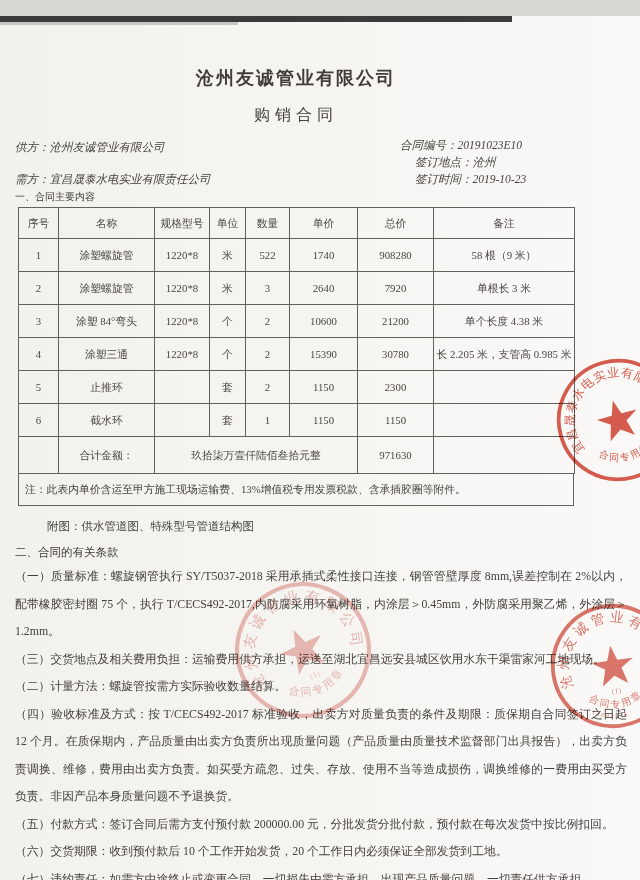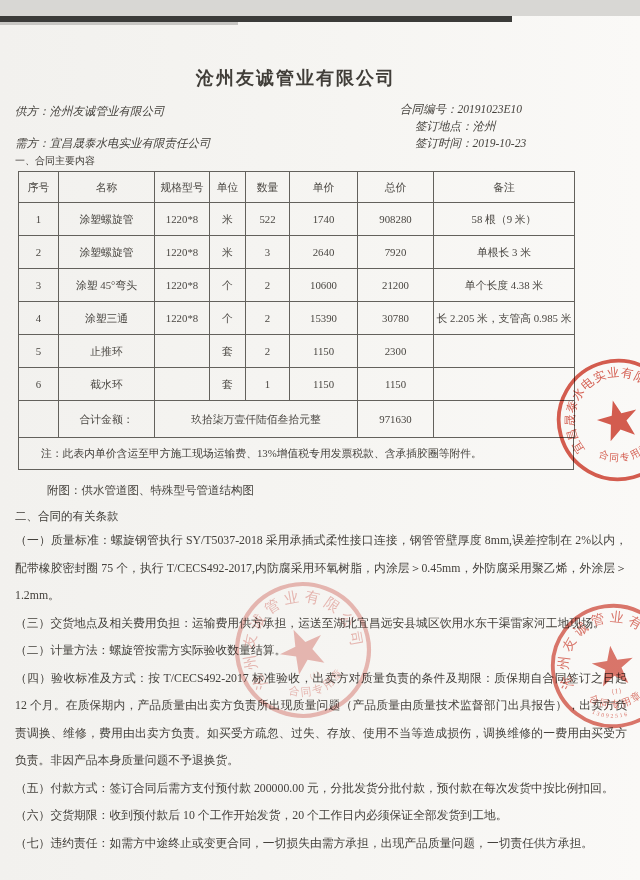--- a/index.html
+++ b/index.html
@@ -35,41 +35,42 @@
   table.items td,table.items th{
     border:1px solid #63615c;text-align:center;vertical-align:middle;
     padding:0 2px;font-weight:normal;line-height:1.3;overflow:hidden;
   }
   tr.hdr{height:31px;}
   tr.item{height:33px;}
   tr.total{height:37px;}
   .note-box{
     margin:-1px 0 0 18px;width:556px;box-sizing:border-box;height:33px;
     border:1px solid #63615c;display:flex;align-items:center;
-    padding:0 22px;font-size:10.8px;color:#454步23d;color:#45423d;
+    padding:0 6px;font-size:10.8px;color:#454步23d;color:#45423d;
   }
   .attach-line{margin:13px 0 0 15px;font-size:11.5px;padding-left:32px;}
   .section2-title{margin:11px 0 0 15px;font-size:11.5px;color:#403d38;}
   .clauses{margin:3px 13px 0 15px;font-size:11.8px;line-height:27.5px;color:#44413c;}
   .clause{text-align:justify;}
   
   .seal{position:absolute;mix-blend-mode:multiply;pointer-events:none;}
   .seal svg{display:block;width:100%;height:100%;}
   .seal-buyer{left:555px;top:341px;width:126px;height:126px;opacity:.82;transform:rotate(-15deg);}
   .seal-supplier-center{left:233px;top:564px;width:140px;height:140px;opacity:.48;transform:rotate(-25deg);}
   .seal-supplier-right{left:549px;top:586px;width:128px;height:128px;opacity:.72;transform:rotate(-8deg);}
 </style>
 </head>
 <body>
 
 <div class="page">
   <div class="scan-bar-dark"></div>
   <div class="scan-bar-light"></div>
 
   <div class="company-title">沧州友诚管业有限公司</div>
+  <div class="doc-title">购销合同</div>
 
   <div class="info">
     <div class="line supplier-line"><span>供方：</span><span>沧州友诚管业有限公司</span></div>
     <div class="line buyer-line"><span>需方：</span><span>宜昌晟泰水电实业有限责任公司</span></div>
     <div class="line meta-no"><span>合同编号：</span><span>20191023E10</span></div>
     <div class="line meta-place"><span>签订地点：</span><span>沧州</span></div>
     <div class="line meta-date"><span>签订时间：</span><span>2019-10-23</span></div>
   </div>
 
   <div class="section-title">一、合同主要内容</div>
@@ -111,21 +112,21 @@
       <td>涂塑螺旋管</td>
       <td>1220*8</td>
       <td>米</td>
       <td>3</td>
       <td>2640</td>
       <td>7920</td>
       <td>单根长 3 米</td>
     </tr>
     <tr class="item">
       <td>3</td>
-      <td>涂塑 45°弯头</td>
+      <td>涂塑 84°弯头</td>
       <td>1220*8</td>
       <td>个</td>
       <td>2</td>
       <td>10600</td>
       <td>21200</td>
       <td>单个长度 4.38 米</td>
     </tr>
     <tr class="item">
       <td>4</td>
       <td>涂塑三通</td>

